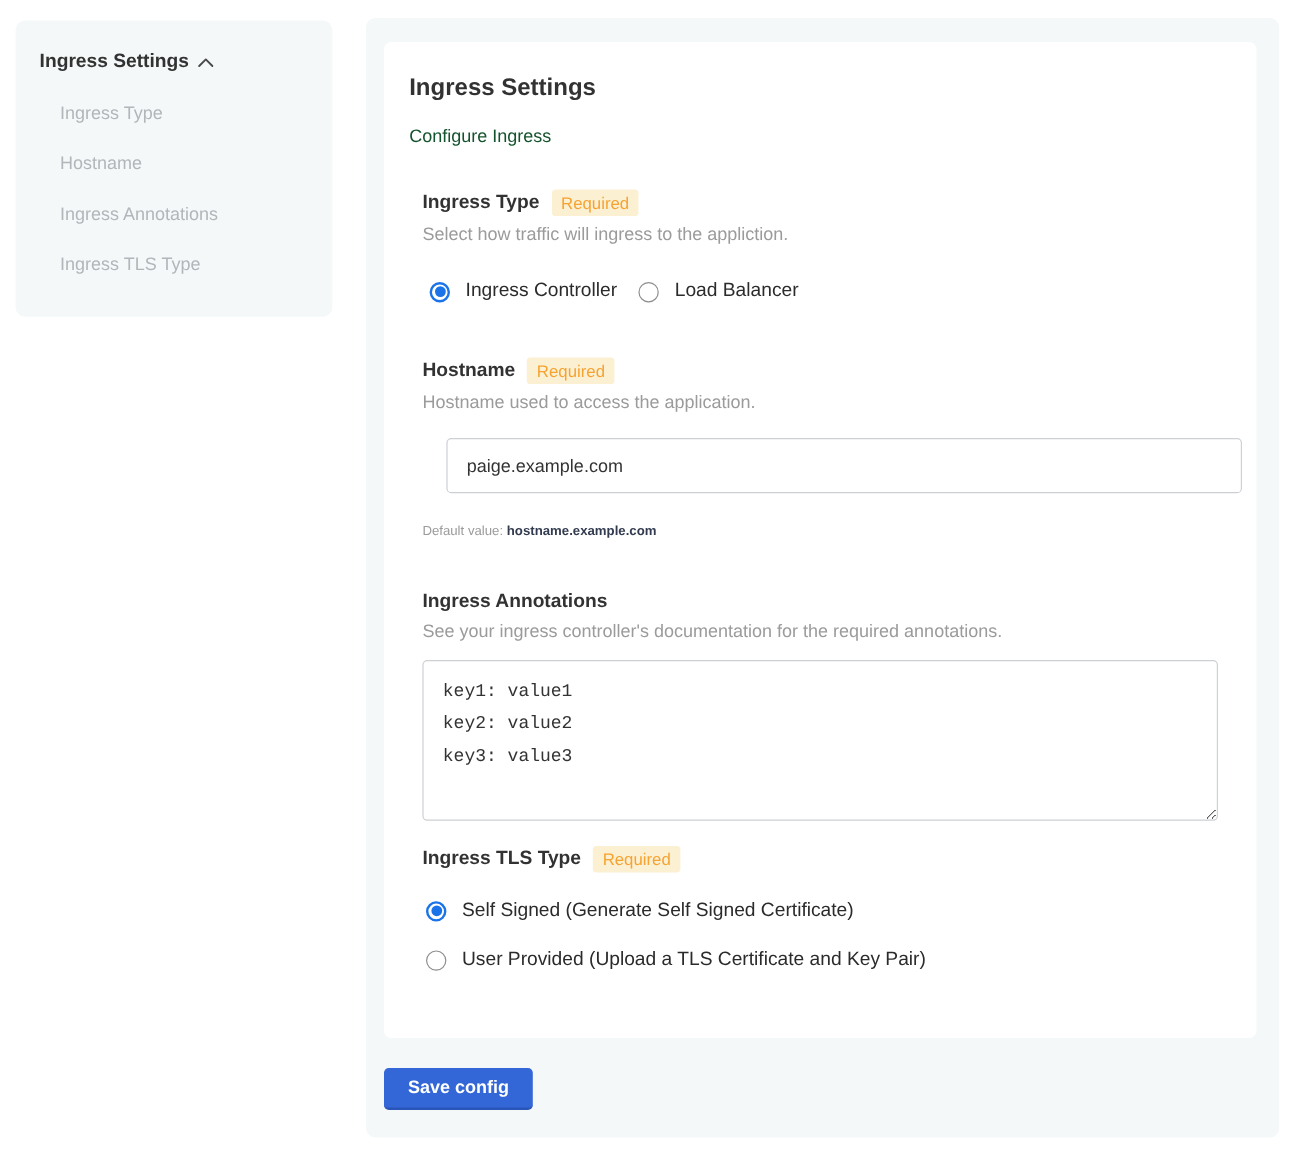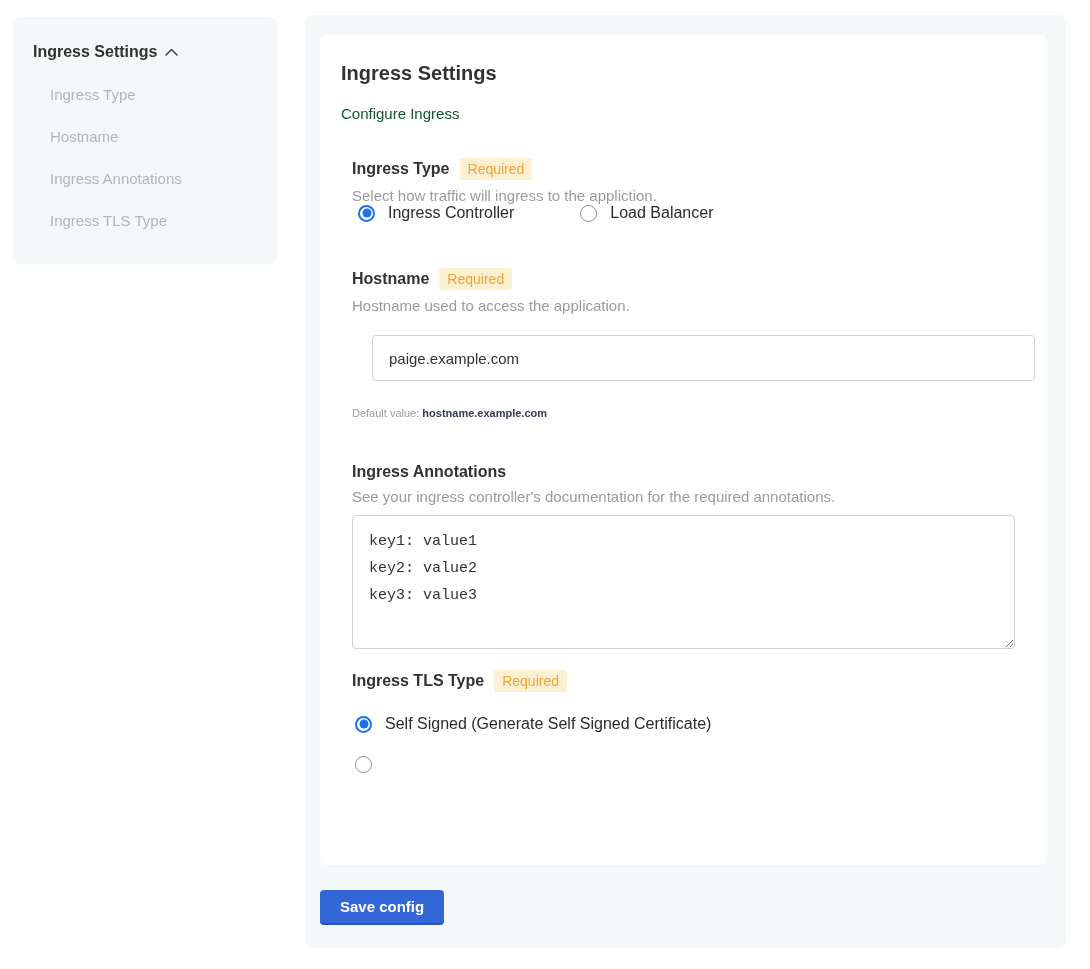--- a/index.html
+++ b/index.html
@@ -27,38 +27,38 @@
   .card-subtitle { margin-top:20px; font-size:15px; color:#14532d; }
 
   .section { margin-left:11px; margin-right:11px; }
   .label-row { display:flex; align-items:center; gap:10px; }
   .field-label { font-size:16px; font-weight:700; color:#323232; }
   .required-badge { font-size:14px; color:#f5a332; background:#fcf0d3;
                     padding:3px 8px; border-radius:3px; }
   .help-text { margin-top:7px; font-size:15px; color:#9b9b9b; }
 
   
-  .radio-row-inline { display:flex; align-items:center; gap:66px; margin-left:6px; }
+  .radio-row-inline { display:flex; align-items:center; gap:18px; margin-top:30px; margin-left:6px; }
   .radio-option { display:flex; align-items:center; gap:13px; cursor:pointer; }
   .radio-label { font-size:16px; color:#2b2b2b; }
   .radio { width:17px; height:17px; border-radius:50%; background:#fff;
            border:1.5px solid #8e8e8e; position:relative; flex:0 0 auto; }
   .radio.checked { border:2px solid #1a73e8; }
   .radio.checked::after { content:""; position:absolute; left:50%; top:50%;
            transform:translate(-50%,-50%); width:9px; height:9px; border-radius:50%;
            background:#1a73e8; }
 
   
   .text-input { margin-top:21px; width:663px; height:46px; border:1px solid #cdd0d4;
                 border-radius:4px; padding:0 16px; font-size:15px; color:#333333;
                 font-family:"Liberation Sans", sans-serif; background:#fff; outline:none;margin-left:20px; }
   .default-line { margin-top:26px; font-size:11px; color:#9b9b9b; }
   .default-line b { color:#323b4f; font-weight:700; }
 
-  .annotations-textarea { margin-top:10px; width:663px; height:134px; border:1px solid #cdd0d4;
+  .annotations-textarea { margin-top:15px; width:663px; height:134px; border:1px solid #cdd0d4;
                 border-radius:4px; padding:12px 16px; font-size:15px; line-height:27px;
                 color:#333333; font-family:"Liberation Mono", monospace; resize:both;
                 background:#fff; outline:none; display:block; }
 
   .radio-stack { margin-left:3px; }
   .radio-stack .radio-option { margin-top:23px; }
 
   
   .sec-ingress-type { margin-top:36px; }
   .sec-hostname     { margin-top:46px; }
@@ -140,20 +140,21 @@
         <span class="field-label">Ingress TLS Type</span>
         <span class="required-badge">Required</span>
       </div>
       <div class="radio-stack">
         <label class="radio-option">
           <span class="radio checked"></span>
           <span class="radio-label">Self Signed (Generate Self Signed Certificate)</span>
         </label>
         <label class="radio-option">
           <span class="radio"></span>
+          <span class="radio-label">User Provided (Upload a TLS Certificate and Key Pair)</span>
         </label>
       </div>
     </div>
 
   </section>
 
   <button class="save-btn">Save config</button>
 </main>
 
 </body></html>

